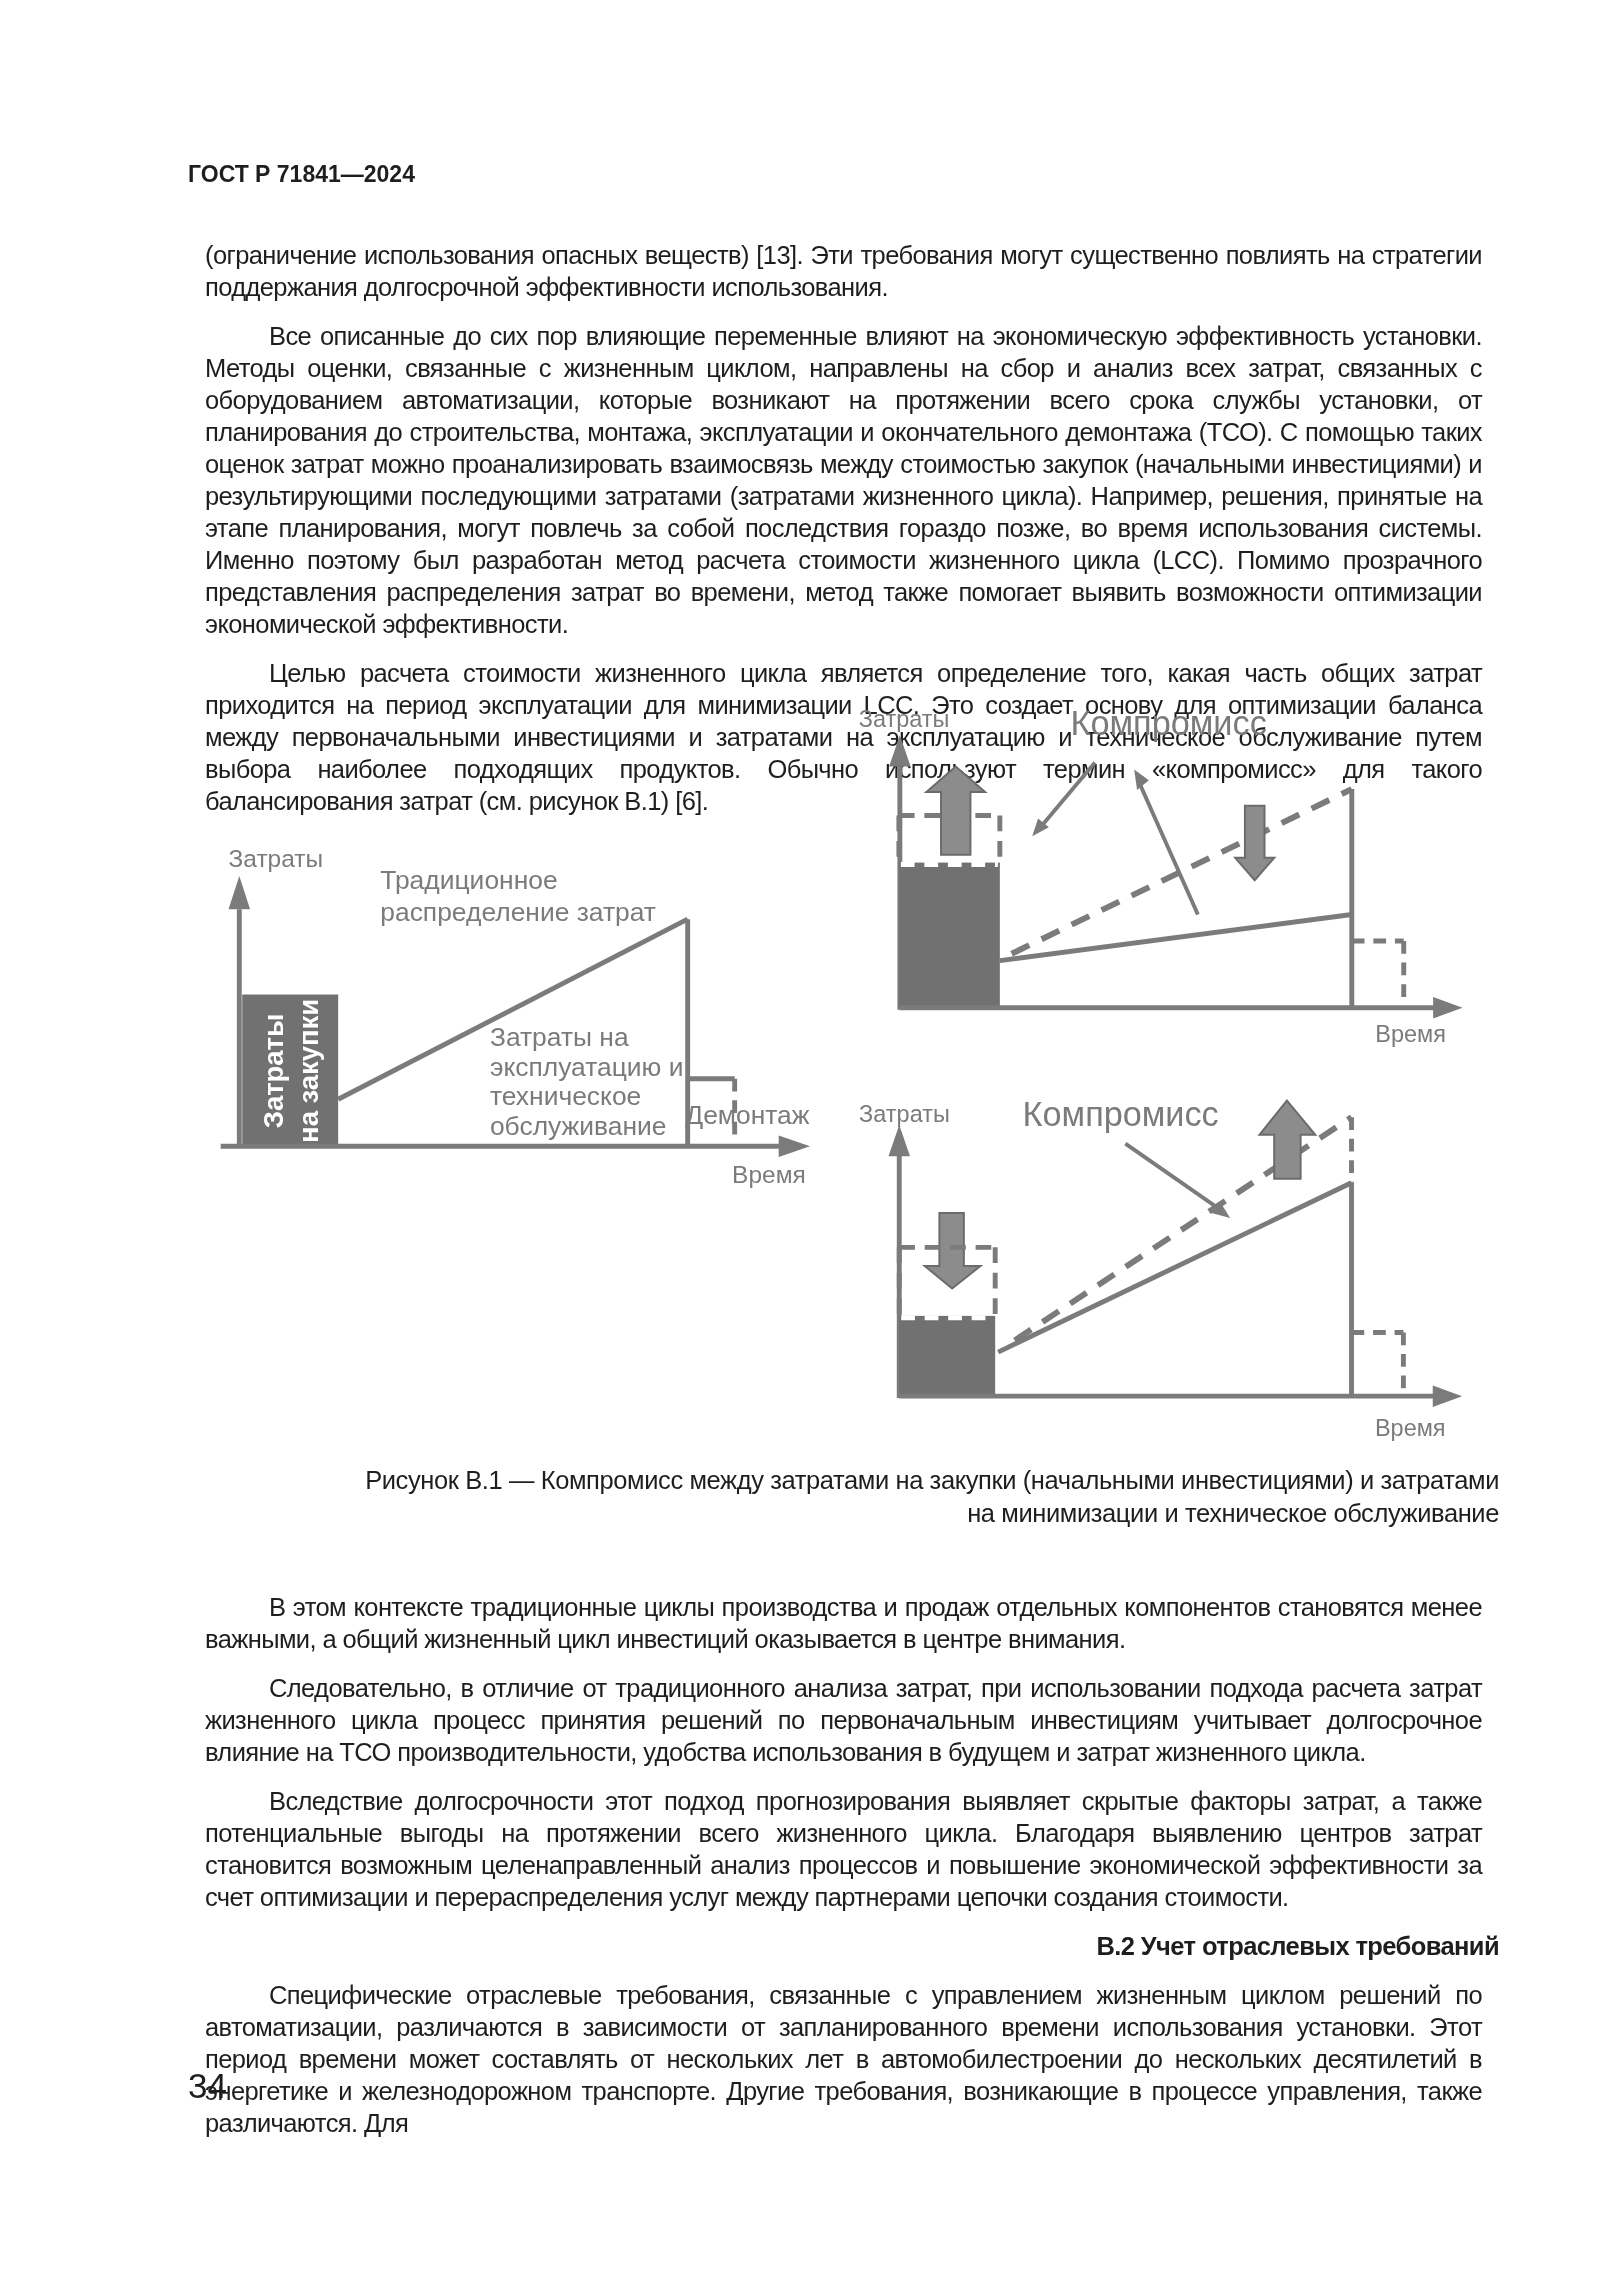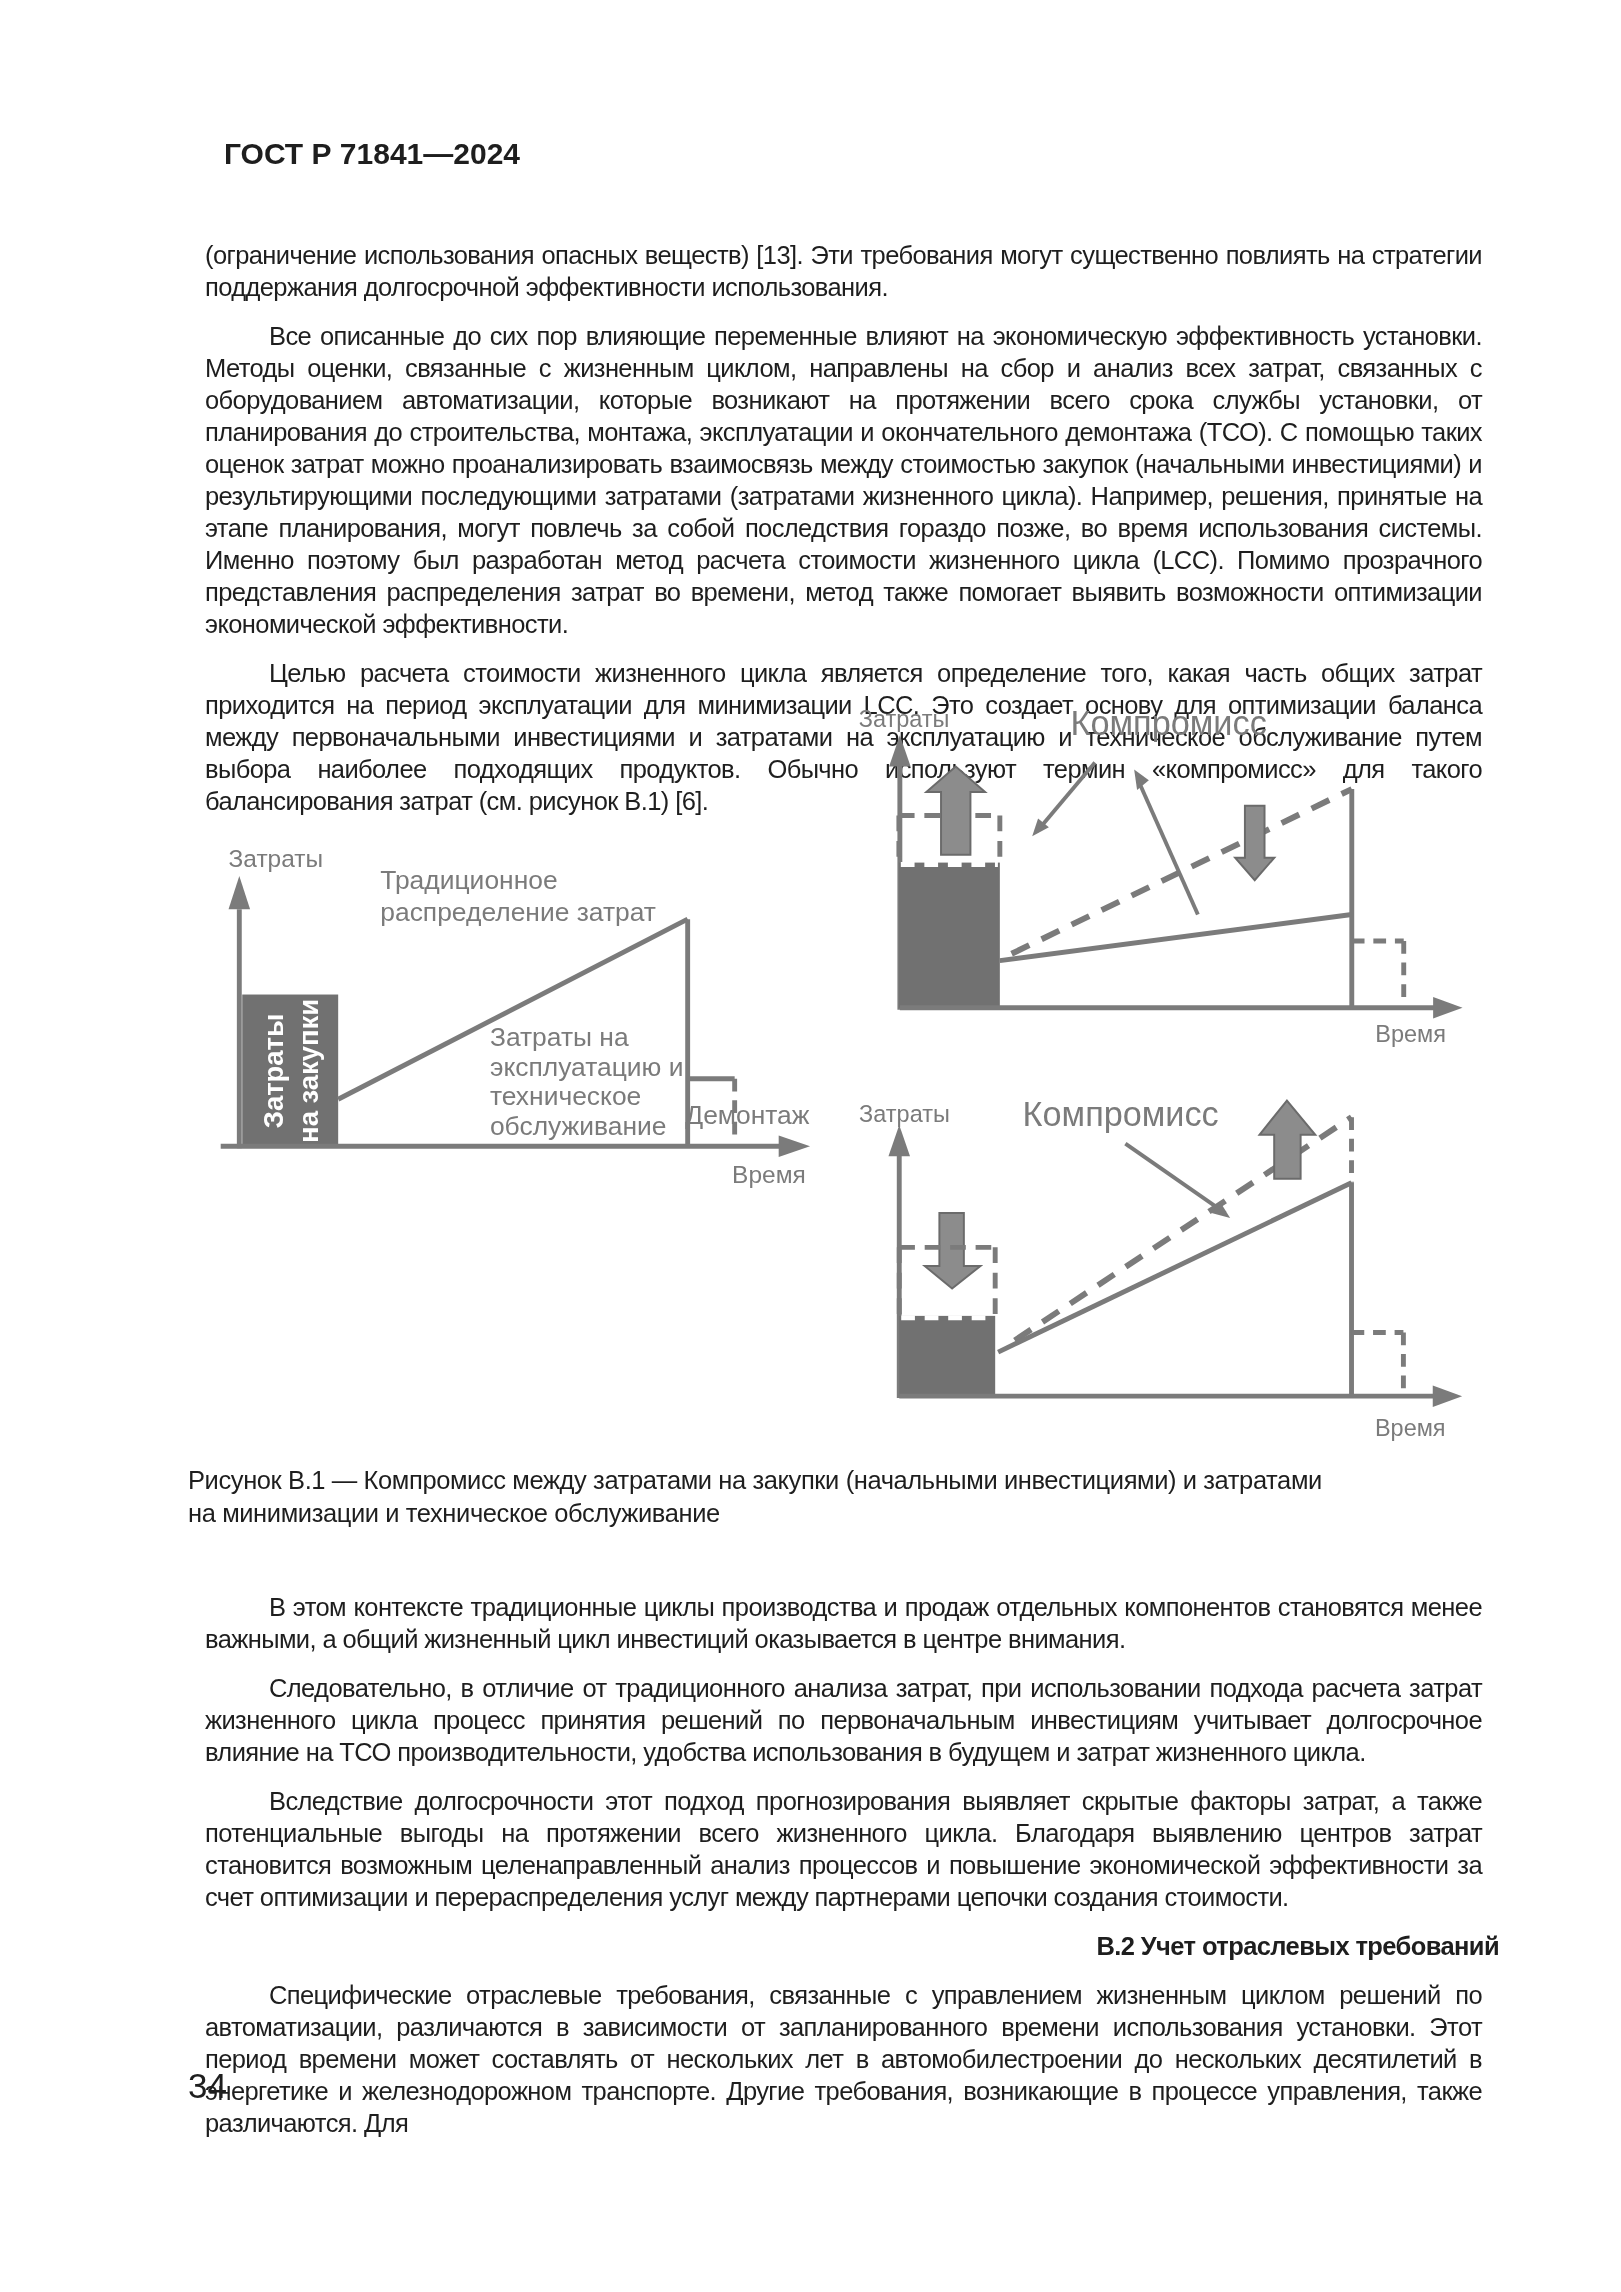--- a/index.html
+++ b/index.html
@@ -1,40 +1,39 @@
 <!DOCTYPE html>
 <html lang="ru"><head>
 <meta charset="utf-8">
 <style>
   html,body{margin:0;padding:0;background:#fff;}
   .page{
     position:relative;width:1621px;height:2293px;background:#ffffff;
     font-family:"Liberation Sans", sans-serif;color:#1e1e1e;overflow:hidden;
   }
   .doc-header{
-    position:absolute;left:188px;top:137px;font-size:30px;font-weight:bold;
+    position:absolute;left:188px;top:161px;font-size:23px;font-weight:bold;
     letter-spacing:0;
-    margin-left:36px;
   }
   .flow{
     position:absolute;left:188px;width:1311px;
     font-size:25.5px;line-height:32px;letter-spacing:-0.6px;
     text-align:justify;text-justify:inter-word;
   }
   .flow-top{top:222px;}
   .flow-bottom{top:1574px;}
   .flow p{margin:17px;}
   .flow p.indent{text-indent:64px;}
   .section-heading{
     font-weight:bold;text-indent:64px;margin:15.7px 0 14.7px 0 !important;
     text-align:right;
   }
   .figure-caption{
     position:absolute;left:188px;top:1464px;width:1311px;
-    font-size:25.5px;line-height:33px;text-align:left;letter-spacing:-0.4px;
+    font-size:25.5px;line-height:33px;text-align:right;letter-spacing:-0.4px;
   }
   .page-number{
     position:absolute;left:188px;top:2066px;font-size:35px;
   }
   .diagram{position:absolute;}
   .diagram text{fill:#7b7b7b;font-family:"Liberation Sans", sans-serif;}
   .dline{stroke:#7b7b7b;stroke-width:5;fill:none;}
   .dline-thin{stroke:#7b7b7b;stroke-width:4;fill:none;}
   .ddash{stroke:#7b7b7b;stroke-width:5;fill:none;stroke-dasharray:16 10;}
   .ddash-big{stroke:#7b7b7b;stroke-width:6;fill:none;stroke-dasharray:20 14;}

